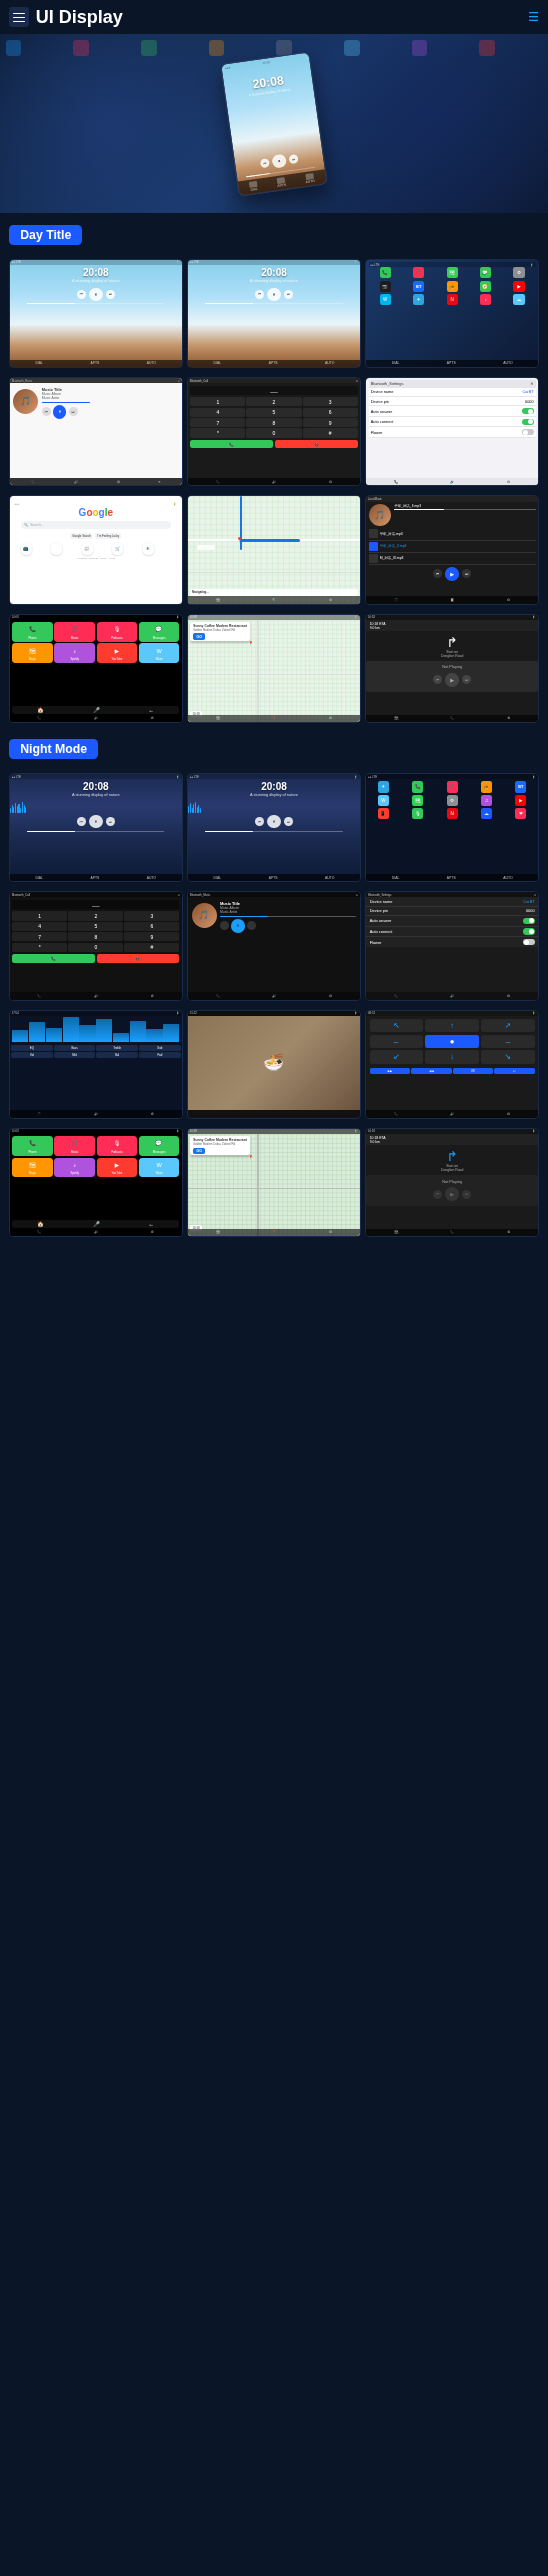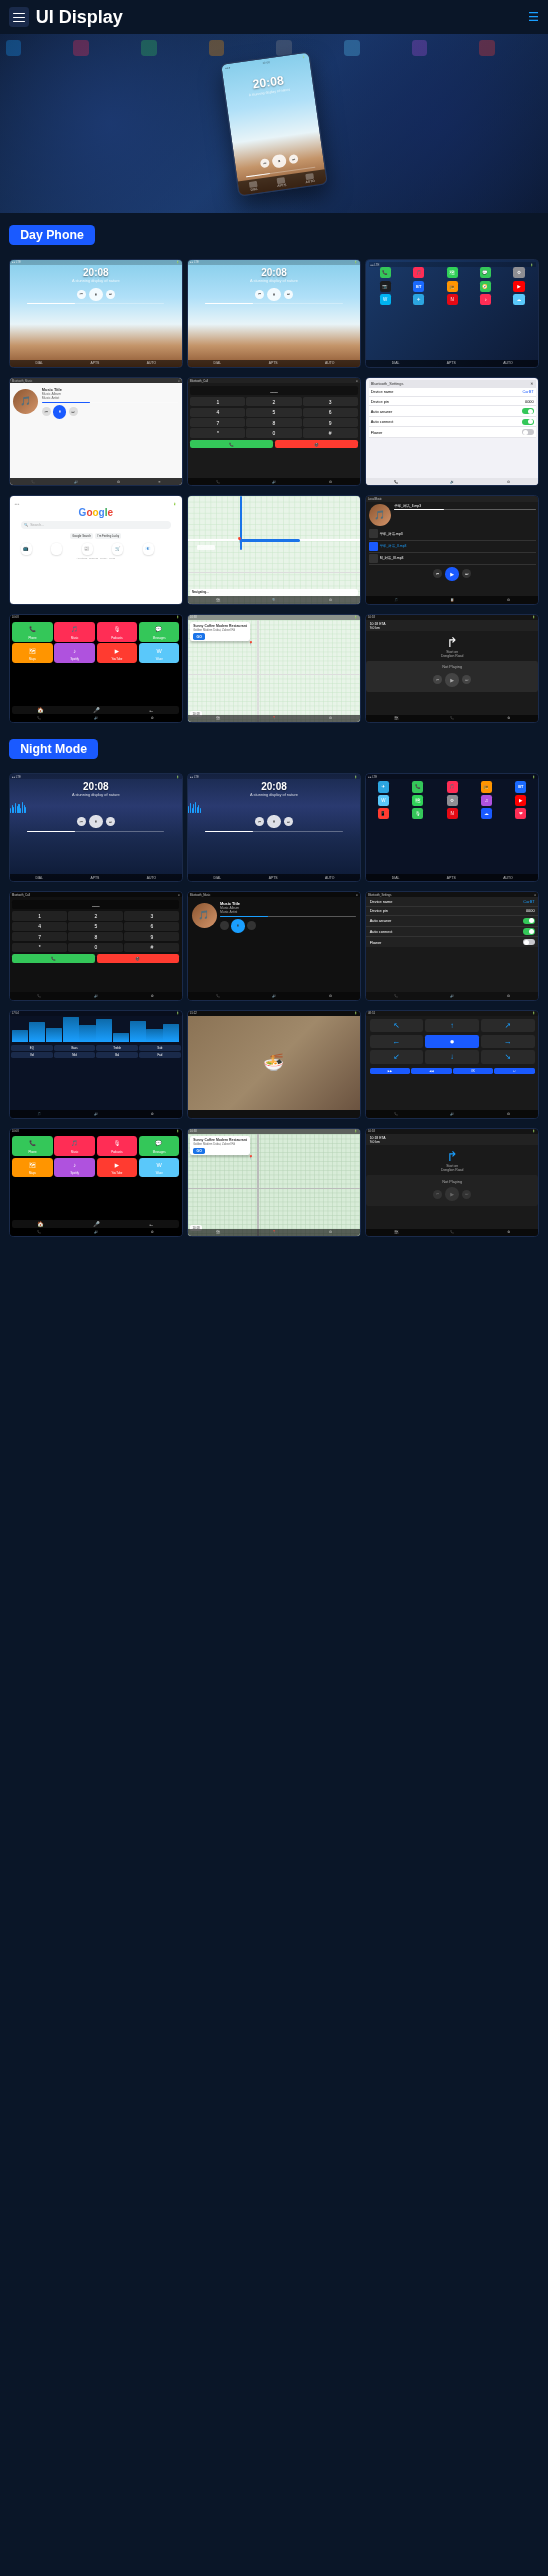--- a/index.html
+++ b/index.html
@@ -539,21 +539,21 @@
         <div class="bottom-bar-icon">
           <div class="icon-dot"></div>
           <span>AUTO</span>
         </div>
       </div>
     </div>
   </div>
 </div>
 
 <div>
-  <span class="section-label">Day Phone</span>
+  <span class="section-label">Day Title</span>
 </div>
 
 <div class="screenshots-grid">
 
   <div class="screenshot-card">
     <div class="car-screen music-day">
       <div class="screen-status-bar">
         <span>●● LTE</span>
         <span>🔋</span>
       </div>

